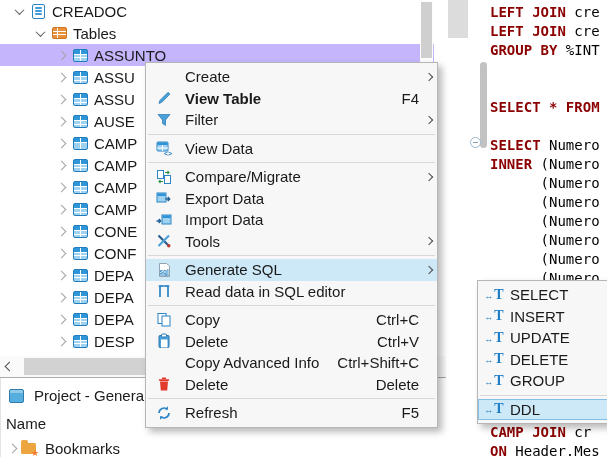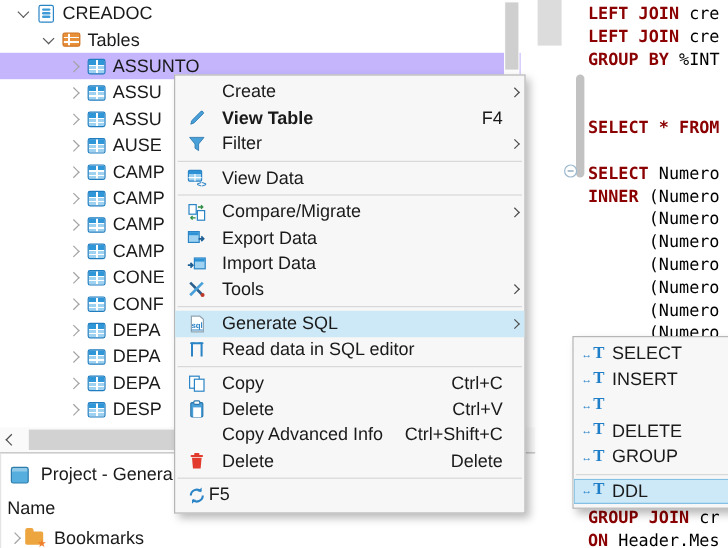--- a/index.html
+++ b/index.html
@@ -105,21 +105,21 @@
       <div class="sql-line"><span class="kw">SELECT</span><span class="pl"> Numero</span></div>
       <div class="sql-line"><span class="kw">INNER</span><span class="pl"> (Numero</span></div>
       <div class="sql-line"><span class="pl">      (Numero</span></div>
       <div class="sql-line"><span class="pl">      (Numero</span></div>
       <div class="sql-line"><span class="pl">      (Numero</span></div>
       <div class="sql-line"><span class="pl">      (Numero</span></div>
       <div class="sql-line"><span class="pl">      (Numero</span></div>
       <div class="sql-line"><span class="pl">      (Numero</span></div>
     </div>
   <div class="sql-bottom" id="sql-bottom">
-      <div class="sql-line"><span class="kw">GROUP JOIN</span><span class="pl"> cr</span></div>
+      <div class="sql-line"><span class="kw">CAMP JOIN</span><span class="pl"> cr</span></div>
       <div class="sql-line"><span class="kw">ON</span><span class="pl"> Header.Mes</span></div>
     </div>
 
   <div class="tree" id="tree">
       <div class="tree-row" style="padding-left: 12px;">
         <span class="tw">
           <span class="chev"></span>
         </span>
         <span class="ticon">
           <span class="ic-schema">
@@ -460,20 +460,21 @@
       </div>
       <div class="menu-sep"></div>
       <div class="menu-item">
         <span class="mi-icon">
           <svg width="16" height="16" viewBox="0 0 16 16">
             <path d="M13 8a5 5 0 0 1-8.5 3.5M3 8a5 5 0 0 1 8.5-3.5" fill="none" stroke="#2b84c6" stroke-width="1.7"></path>
             <path d="M12 1.2v3.4H8.6z" fill="#2b84c6"></path>
             <path d="M4 14.8v-3.4h3.4z" fill="#2b84c6"></path>
           </svg>
         </span>
+        <span class="mi-label">Refresh</span>
         <span class="mi-shortcut">F5</span>
         <span class="mi-arrow"></span>
       </div>
     </div>
   <div class="submenu" id="submenu">
       <div class="menu-item">
         <span class="smi-icon">
           <span class="ic-sqltext">
             <span class="st-ar">↔</span>
             <span class="st-T">T</span>
@@ -494,20 +495,21 @@
         <span class="mi-shortcut"></span>
         <span class="mi-arrow"></span>
       </div>
       <div class="menu-item">
         <span class="smi-icon">
           <span class="ic-sqltext">
             <span class="st-ar">↔</span>
             <span class="st-T">T</span>
           </span>
         </span>
+        <span class="mi-label">UPDATE</span>
         <span class="mi-shortcut"></span>
         <span class="mi-arrow"></span>
       </div>
       <div class="menu-item">
         <span class="smi-icon">
           <span class="ic-sqltext">
             <span class="st-ar">↔</span>
             <span class="st-T">T</span>
           </span>
         </span>

